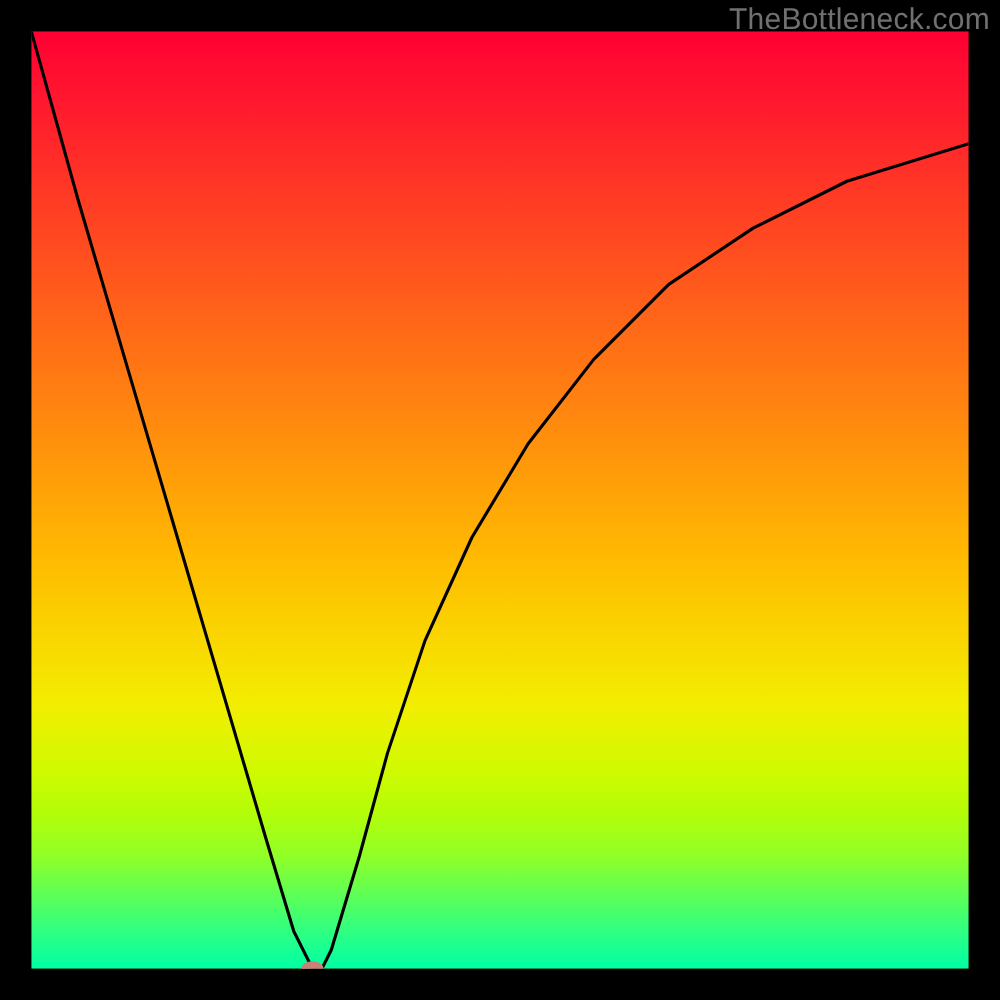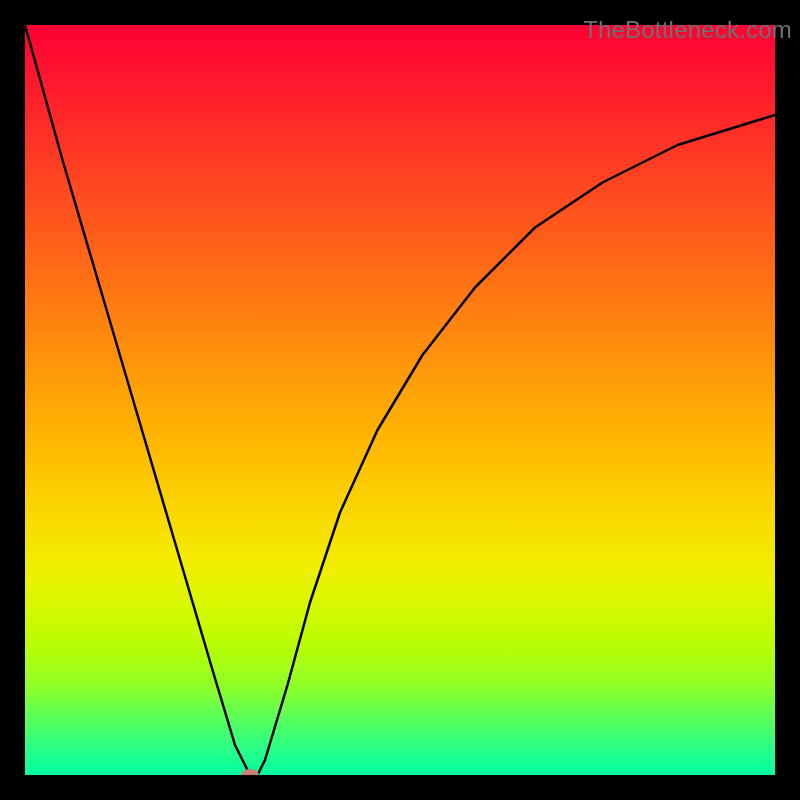--- a/index.html
+++ b/index.html
@@ -48,21 +48,21 @@
       #2fff82 96%,
       #00ffa4 100%
     );
   }
   .curve {
     position: absolute;
     inset: 0;
   }
   .watermark {
     position: absolute;
-    top: 16px;
+    top: 2px;
     right: 8px;
     color: #707070;
     font-size: 24px;
     font-weight: 400;
     letter-spacing: 0.2px;
   }
   .marker {
     position: absolute;
     width: 18px;
     height: 12px;

